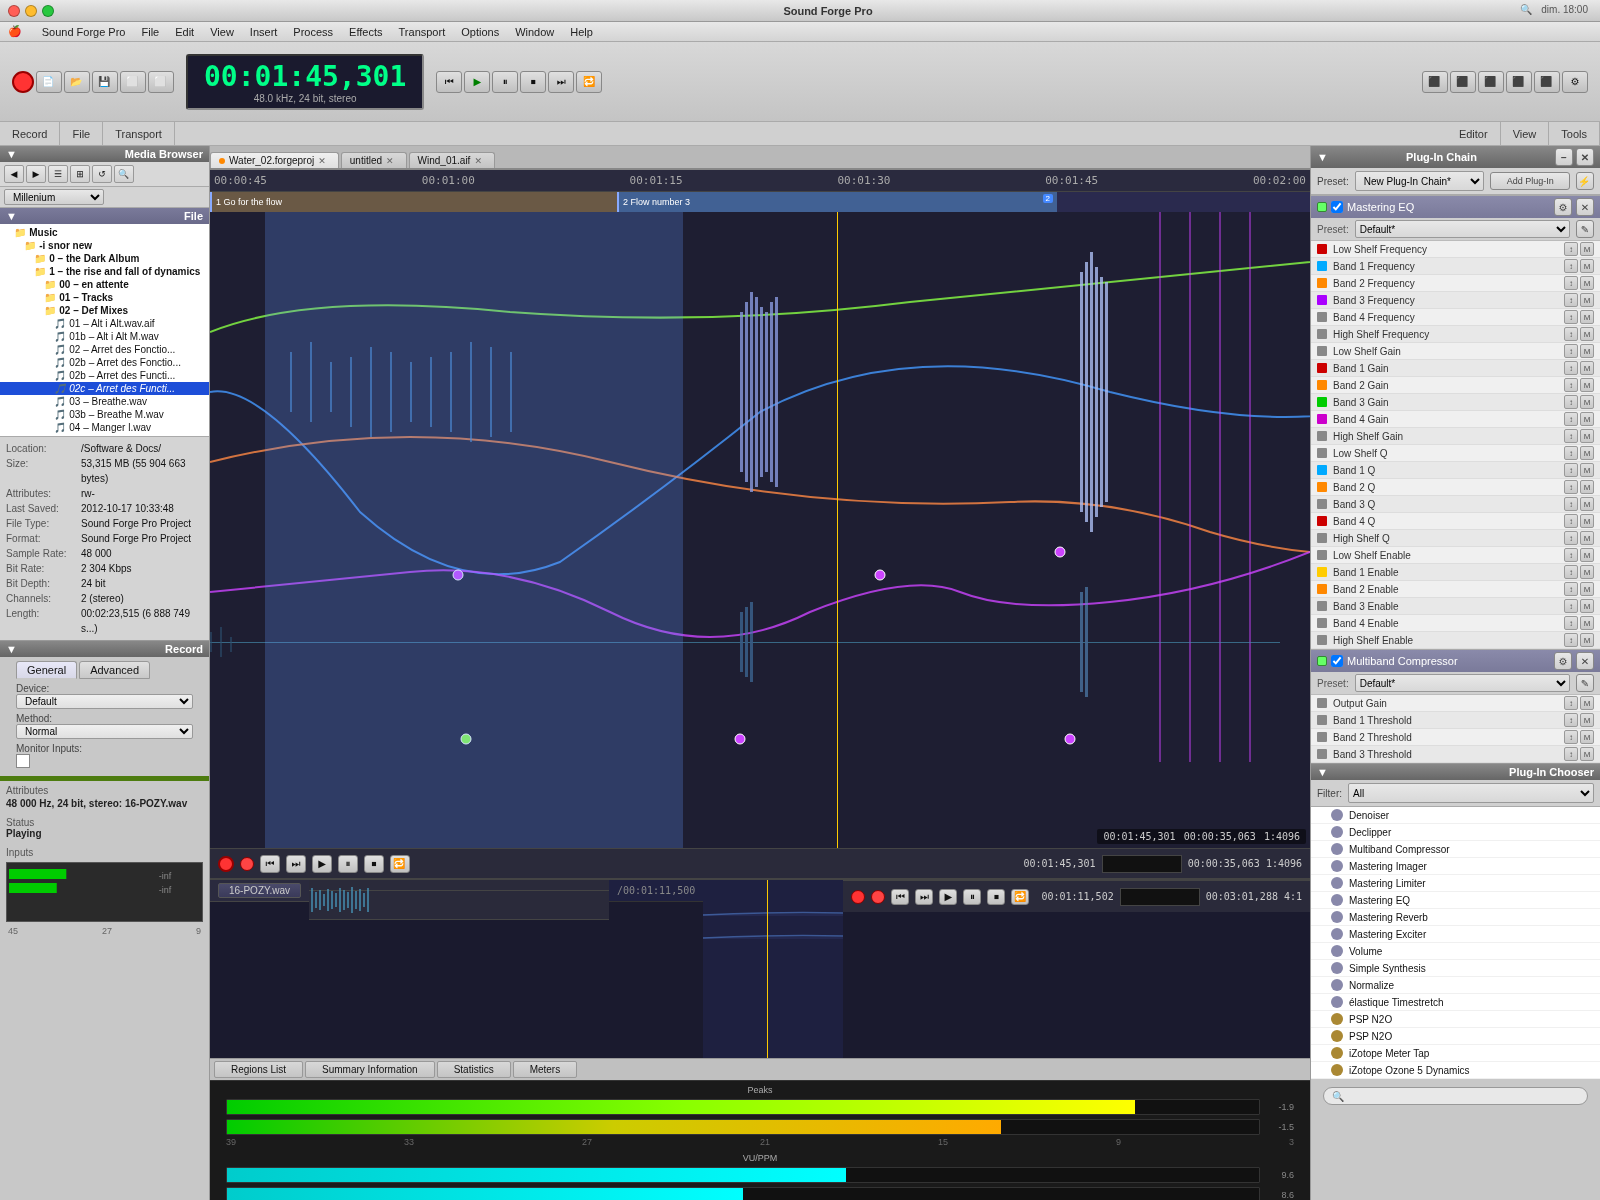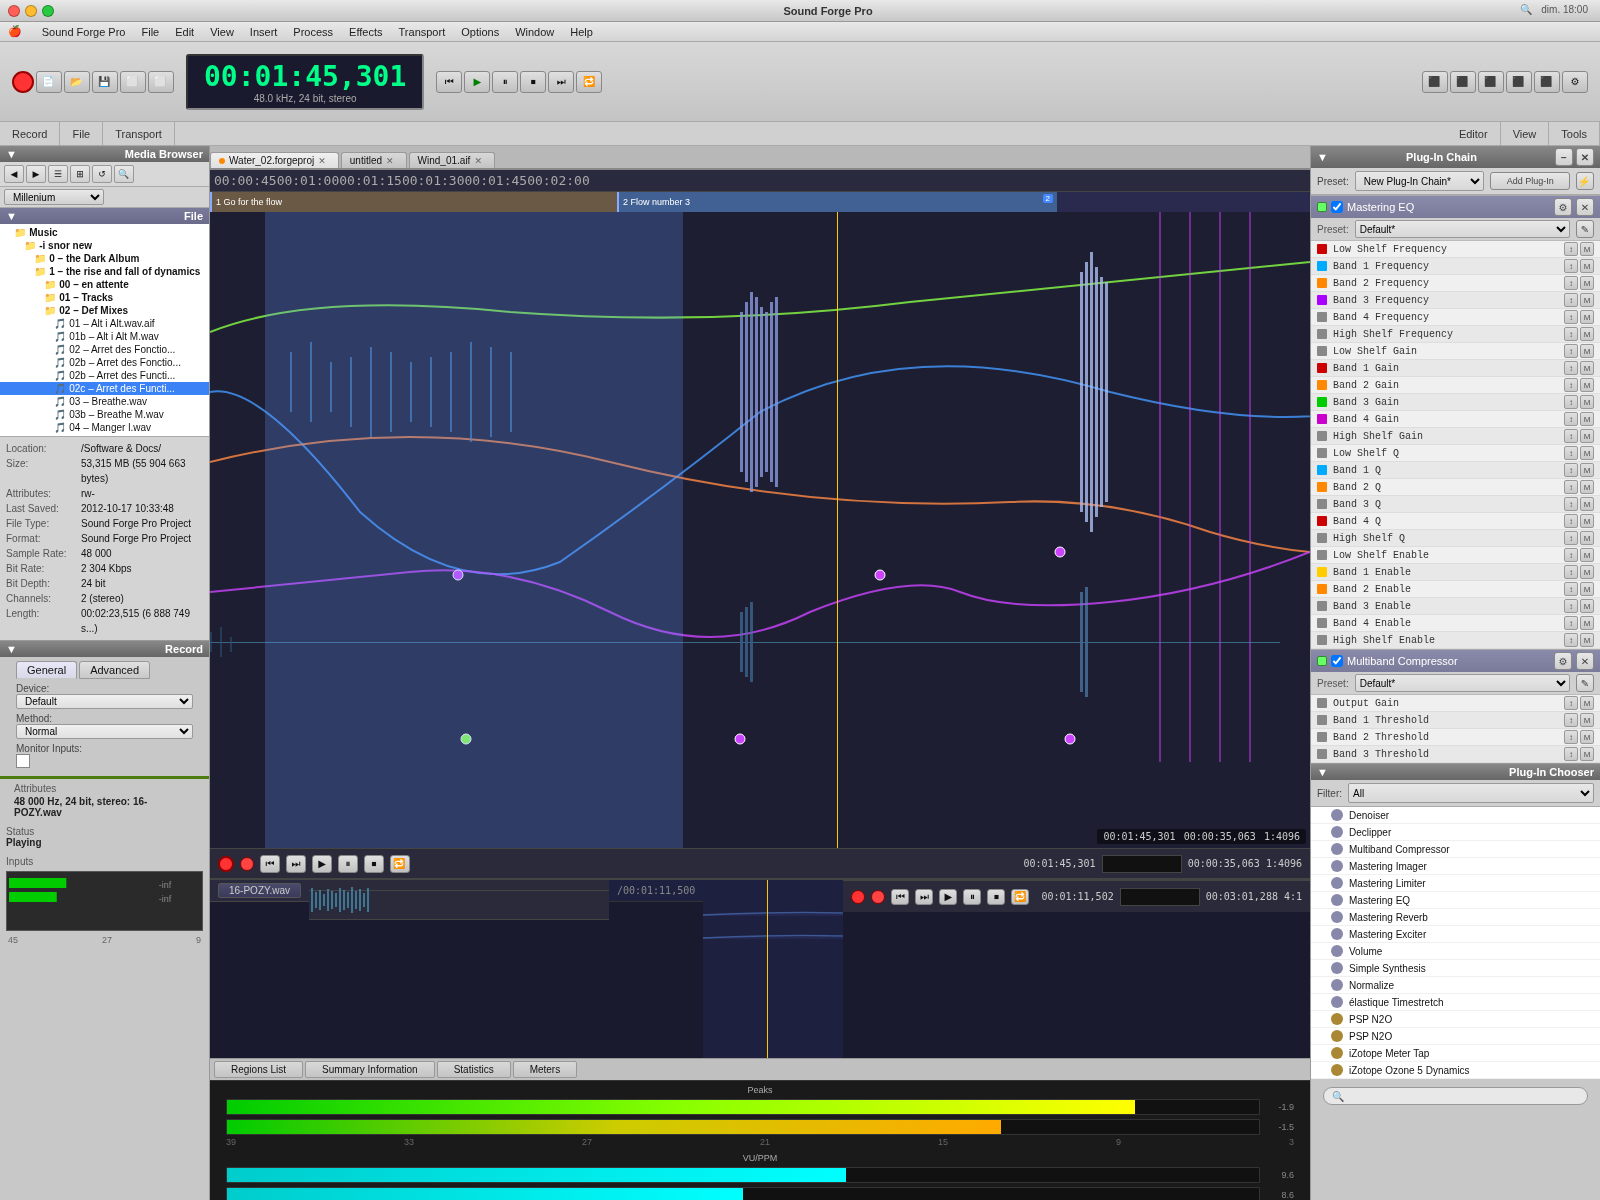--- a/index.html
+++ b/index.html
@@ -40,21 +40,21 @@
     #media-browser { background: linear-gradient(to bottom, #d8d8d8, #c8c8c8); }
     .panel-header { background: linear-gradient(to bottom, #888, #666); color: #fff; font-size: 11px; font-weight: bold; padding: 2px 6px; display: flex; align-items: center; justify-content: space-between; cursor: pointer; }
 
     #media-toolbar { background: #d8d8d8; padding: 3px 4px; display: flex; gap: 2px; border-bottom: 1px solid #aaa; }
     .tb-btn { background: linear-gradient(to bottom, #e8e8e8, #d0d0d0); border: 1px solid #999; border-radius: 2px; width: 20px; height: 18px; display: flex; align-items: center; justify-content: center; cursor: pointer; font-size: 9px; }
 
     .dropdown-sel { background: linear-gradient(to bottom, #e8e8e8, #d0d0d0); border: 1px solid #999; border-radius: 2px; width: 100px; height: 16px; font-size: 10px; padding: 0 4px; }
 
     .file-tree { background: #fff; flex: 1; overflow-y: auto; font-size: 10px; padding: 2px 0; }
     .tree-item { padding: 1px 4px; cursor: pointer; white-space: nowrap; overflow: hidden; text-overflow: ellipsis; }
-    .tree-item.selected { background: #3b82f6; color: #fff; }
+    .tree-item.selected { background: #1d4ed8; color: #fff; font-style: italic; }
     .tree-folder { font-weight: bold; }
     .indent-1 { padding-left: 14px; }
     .indent-2 { padding-left: 24px; }
     .indent-3 { padding-left: 34px; }
     .indent-4 { padding-left: 44px; }
     .indent-5 { padding-left: 54px; }
 
     #file-properties { background: #d4d4d4; padding: 4px 6px; font-size: 10px; border-top: 1px solid #aaa; line-height: 1.5; }
     #file-properties .fp-row { display: flex; }
     #file-properties .fp-label { color: #555; width: 75px; flex-shrink: 0; }
@@ -62,41 +62,41 @@
     #record-section { background: #c8c8c8; border-top: 1px solid #999; }
     .record-panel { padding: 4px 16px; }
     .record-tabs { display: flex; gap: 2px; margin-bottom: 4px; }
     .rtab { background: linear-gradient(to bottom, #e0e0e0, #c8c8c8); border: 1px solid #999; border-radius: 3px 3px 0 0; padding: 2px 10px; font-size: 11px; cursor: pointer; }
     .rtab.active { background: linear-gradient(to bottom, #e8e8f8, #d8d8e8); border-bottom: 1px solid #c8c8c8; }
     .form-row { display: flex; margin-bottom: 4px; flex-direction: column; }
     .form-label { width: 80px; font-size: 10px; color: #444; }
     .form-control { flex: 1; height: 18px; font-size: 10px; background: linear-gradient(to bottom, #f0f0f0, #e0e0e0); border: 1px solid #999; border-radius: 2px; padding: 0 4px; }
     .monitor-check { width: 14px; height: 14px; border: 1px solid #888; background: #fff; }
 
-    #attributes-section { background: #c8c8c8; padding: 4px 14px; font-size: 10px; border-top: 3px solid #4d7c0f; }
+    #attributes-section { background: #c8c8c8; padding: 4px 6px; font-size: 10px; border-top: 5px solid #4d7c0f; }
     .attr-value { font-weight: bold; color: #222; }
     #status-section { padding: 4px 6px; font-size: 10px; }
     #inputs-section { padding: 4px 6px; font-size: 10px; }
 
     
     #center-area { flex: 1; display: flex; flex-direction: column; overflow: hidden; }
 
     
     #tab-bar { background: #b8b8b8; display: flex; align-items: flex-end; padding: 2px 0 0 0; border-bottom: 2px solid #888; height: 24px; }
     .tab { background: linear-gradient(to bottom, #d8d8d8, #c4c4c4); border: 1px solid #999; border-bottom: none; padding: 2px 12px 2px 8px; font-size: 10px; cursor: pointer; display: flex; align-items: center; gap: 4px; margin-right: 2px; border-radius: 3px 3px 0 0; }
     .tab.active { background: linear-gradient(to bottom, #f0f0f0, #e0e0e0); }
     .tab-close { font-size: 9px; color: #666; cursor: pointer; }
     .tab-dot { width: 6px; height: 6px; border-radius: 50%; background: #ff8800; }
 
     
     #audio-editor { flex: 1; background: #1a1a2e; position: relative; overflow: hidden; display: flex; flex-direction: column; }
 
     
     #timeline-ruler { background: #2a2a3e; height: 22px; display: flex; align-items: center; border-bottom: 1px solid #444; padding: 0 4px; flex-shrink: 0; }
-    .ruler-marks { flex: 1; display: flex; justify-content: flex-start; color: #aaa; font-size: 13px; font-family: monospace; }
+    .ruler-marks { flex: 1; display: flex; justify-content: space-between; color: #aaa; font-size: 11px; font-family: monospace; }
 
     
     #region-bar { background: #2a2a4e; height: 20px; display: flex; align-items: center; position: relative; flex-shrink: 0; }
     .region-marker { position: absolute; background: rgba(100,150,255,0.6); height: 100%; display: flex; align-items: center; padding: 0 4px; font-size: 9px; color: #fff; border-left: 2px solid #88aaff; }
 
     
     #waveform-area { flex: 1; position: relative; background: #1e1e32; overflow: hidden; }
 
     
     #bottom-track { height: 180px; background: #1a1a2e; border-top: 2px solid #444; display: flex; flex-shrink: 0; }
@@ -131,21 +131,21 @@
     .preset-select { background: linear-gradient(to bottom, #e8e8e8, #d8d8d8); border: 1px solid #999; border-radius: 2px; font-size: 10px; padding: 1px 4px; height: 20px; width: 130px; }
     .icon-btn { background: linear-gradient(to bottom, #e8e8e8, #d0d0d0); border: 1px solid #888; border-radius: 3px; width: 18px; height: 18px; cursor: pointer; display: flex; align-items: center; justify-content: center; font-size: 10px; color: #444; }
 
     .plugin-block { background: #d4d4d4; border-top: 1px solid #aaa; }
     .plugin-title-row { background: linear-gradient(to bottom, #8a8aaa, #7a7a9a); color: #fff; font-size: 11px; padding: 2px 6px; display: flex; align-items: center; gap: 4px; }
     .plugin-title-row .on-off { width: 10px; height: 10px; border-radius: 2px; background: #66ff66; border: 1px solid #338833; }
     .plugin-preset-row { background: #d0d0d0; padding: 2px 6px; display: flex; align-items: center; gap: 6px; font-size: 10px; border-bottom: 1px solid #bbb; }
 
     .eq-param-row { display: flex; align-items: center; padding: 1px 6px; border-bottom: 1px solid #ddd; background: #e8e8e8; }
     .eq-color-dot { width: 10px; height: 10px; border-radius: 1px; margin-right: 6px; flex-shrink: 0; }
-    .eq-param-label { font-size: 10px; color: #333; flex: 1; font-family: Liberation Mono, monospace; }
+    .eq-param-label { font-size: 10px; color: #333; flex: 1; }
     .eq-param-icons { display: flex; gap: 2px; }
     .eq-icon { width: 14px; height: 14px; background: linear-gradient(to bottom, #e0e0e0, #c8c8c8); border: 1px solid #999; border-radius: 2px; display: flex; align-items: center; justify-content: center; font-size: 8px; cursor: pointer; color: #555; }
     .eq-param-row:nth-child(odd) { background: #f0f0f0; }
 
     
     #plugin-chooser { background: #c8c8c8; border-top: 1px solid #999; }
     .chooser-filter-row { background: #d0d0d0; padding: 3px 6px; display: flex; align-items: center; gap: 6px; border-bottom: 1px solid #aaa; }
     .chooser-list { background: #fff; font-size: 10px; }
     .chooser-item { padding: 2px 20px; display: flex; align-items: center; gap: 6px; border-bottom: 1px solid #f0f0f0; cursor: pointer; }
     .chooser-item-icon { width: 12px; height: 12px; border-radius: 50%; background: #8888aa; flex-shrink: 0; }

